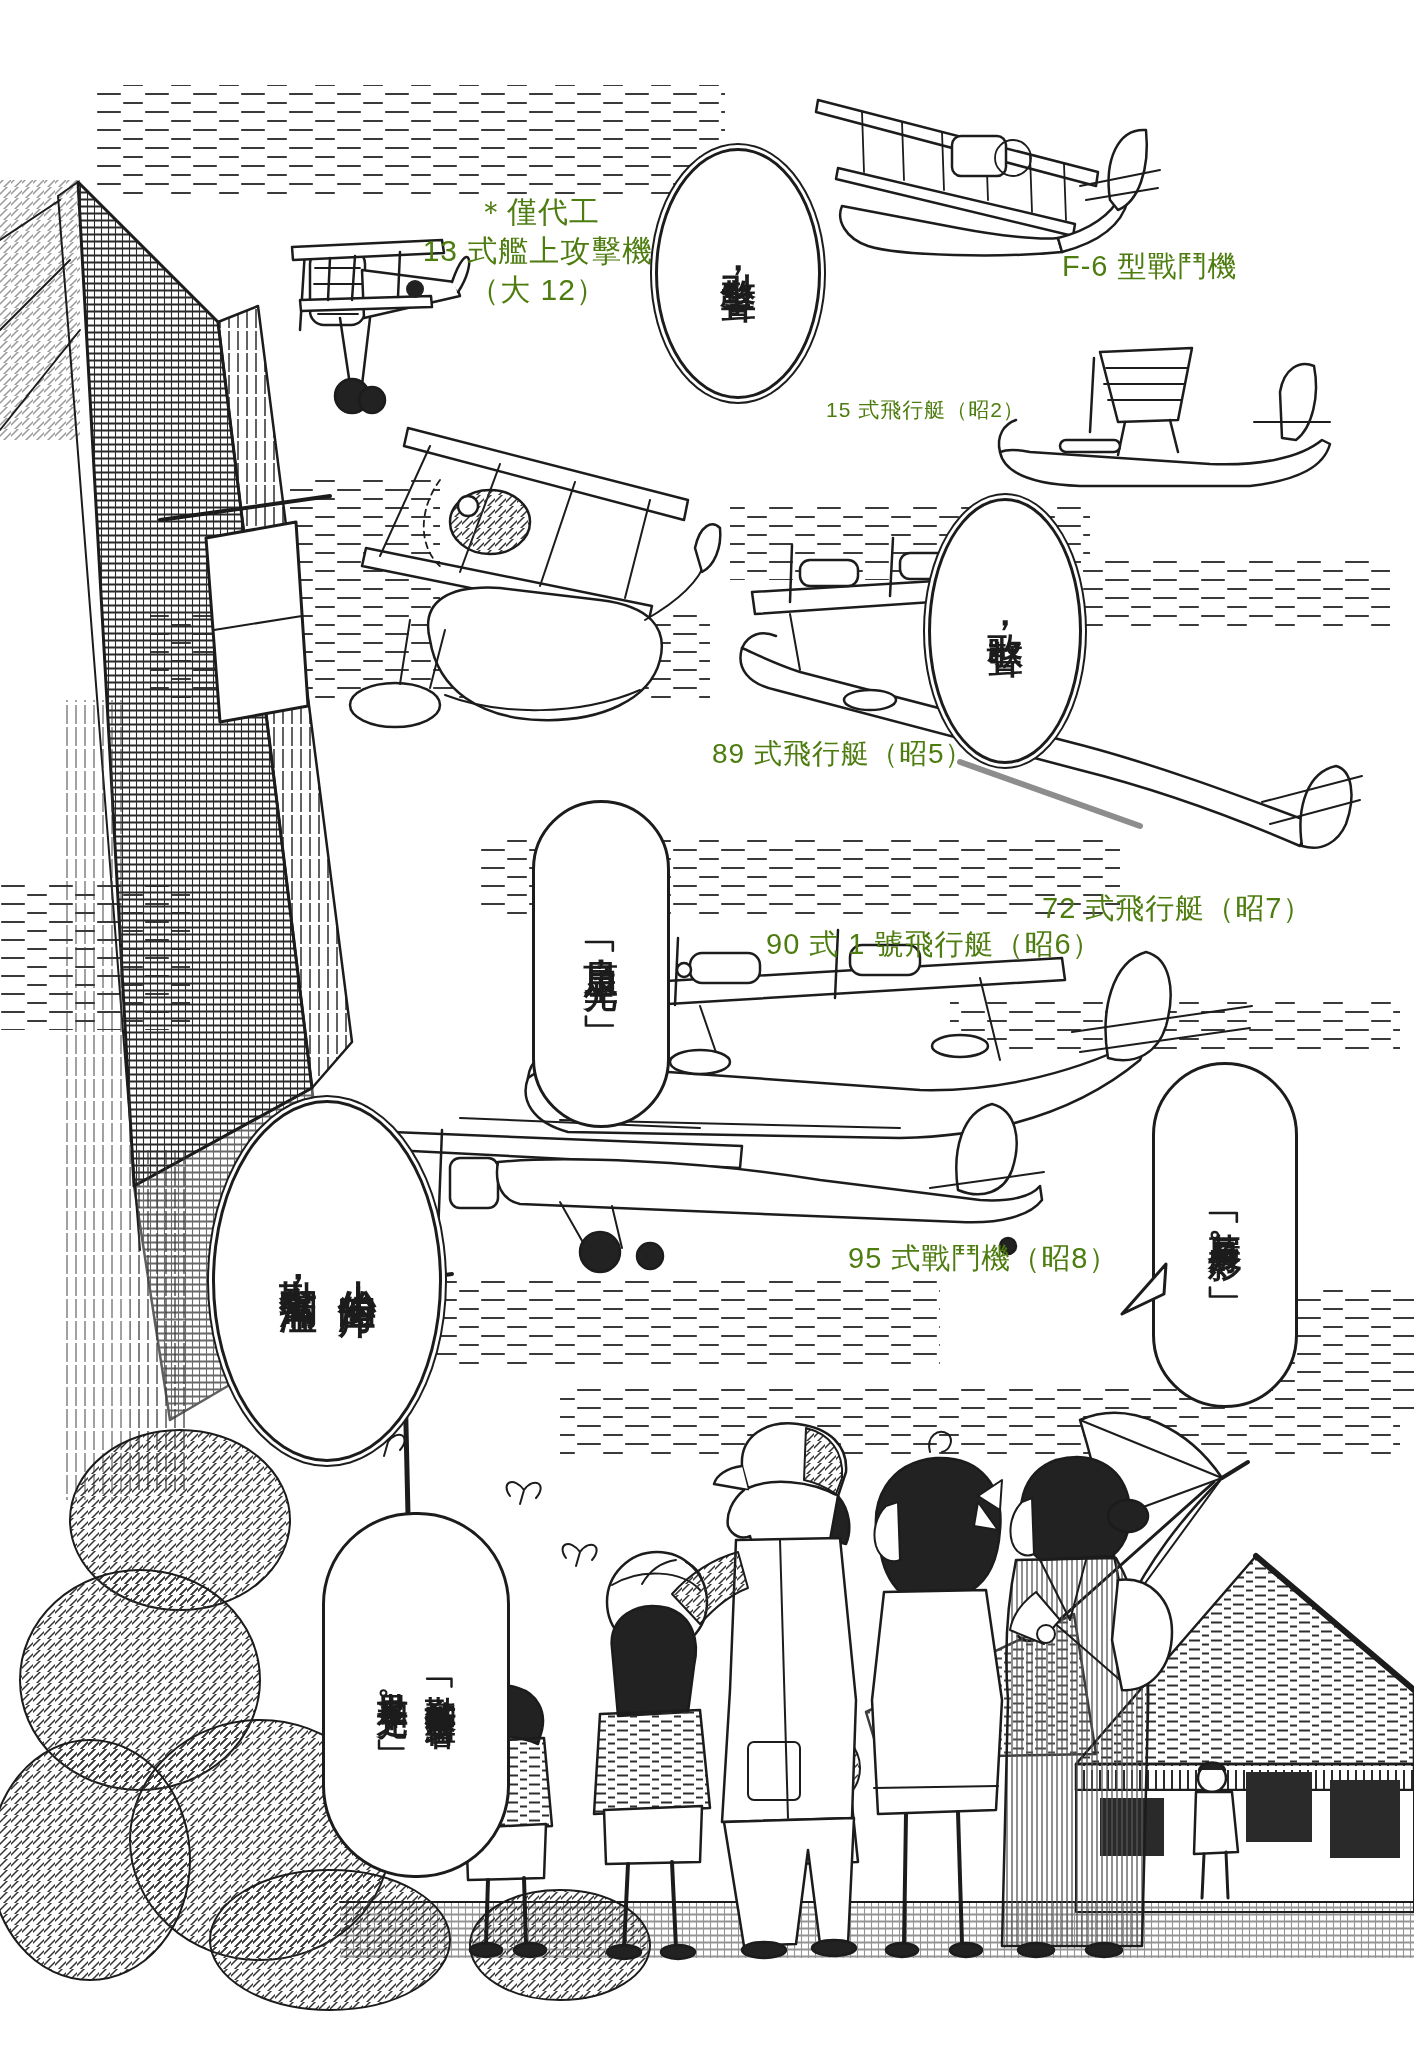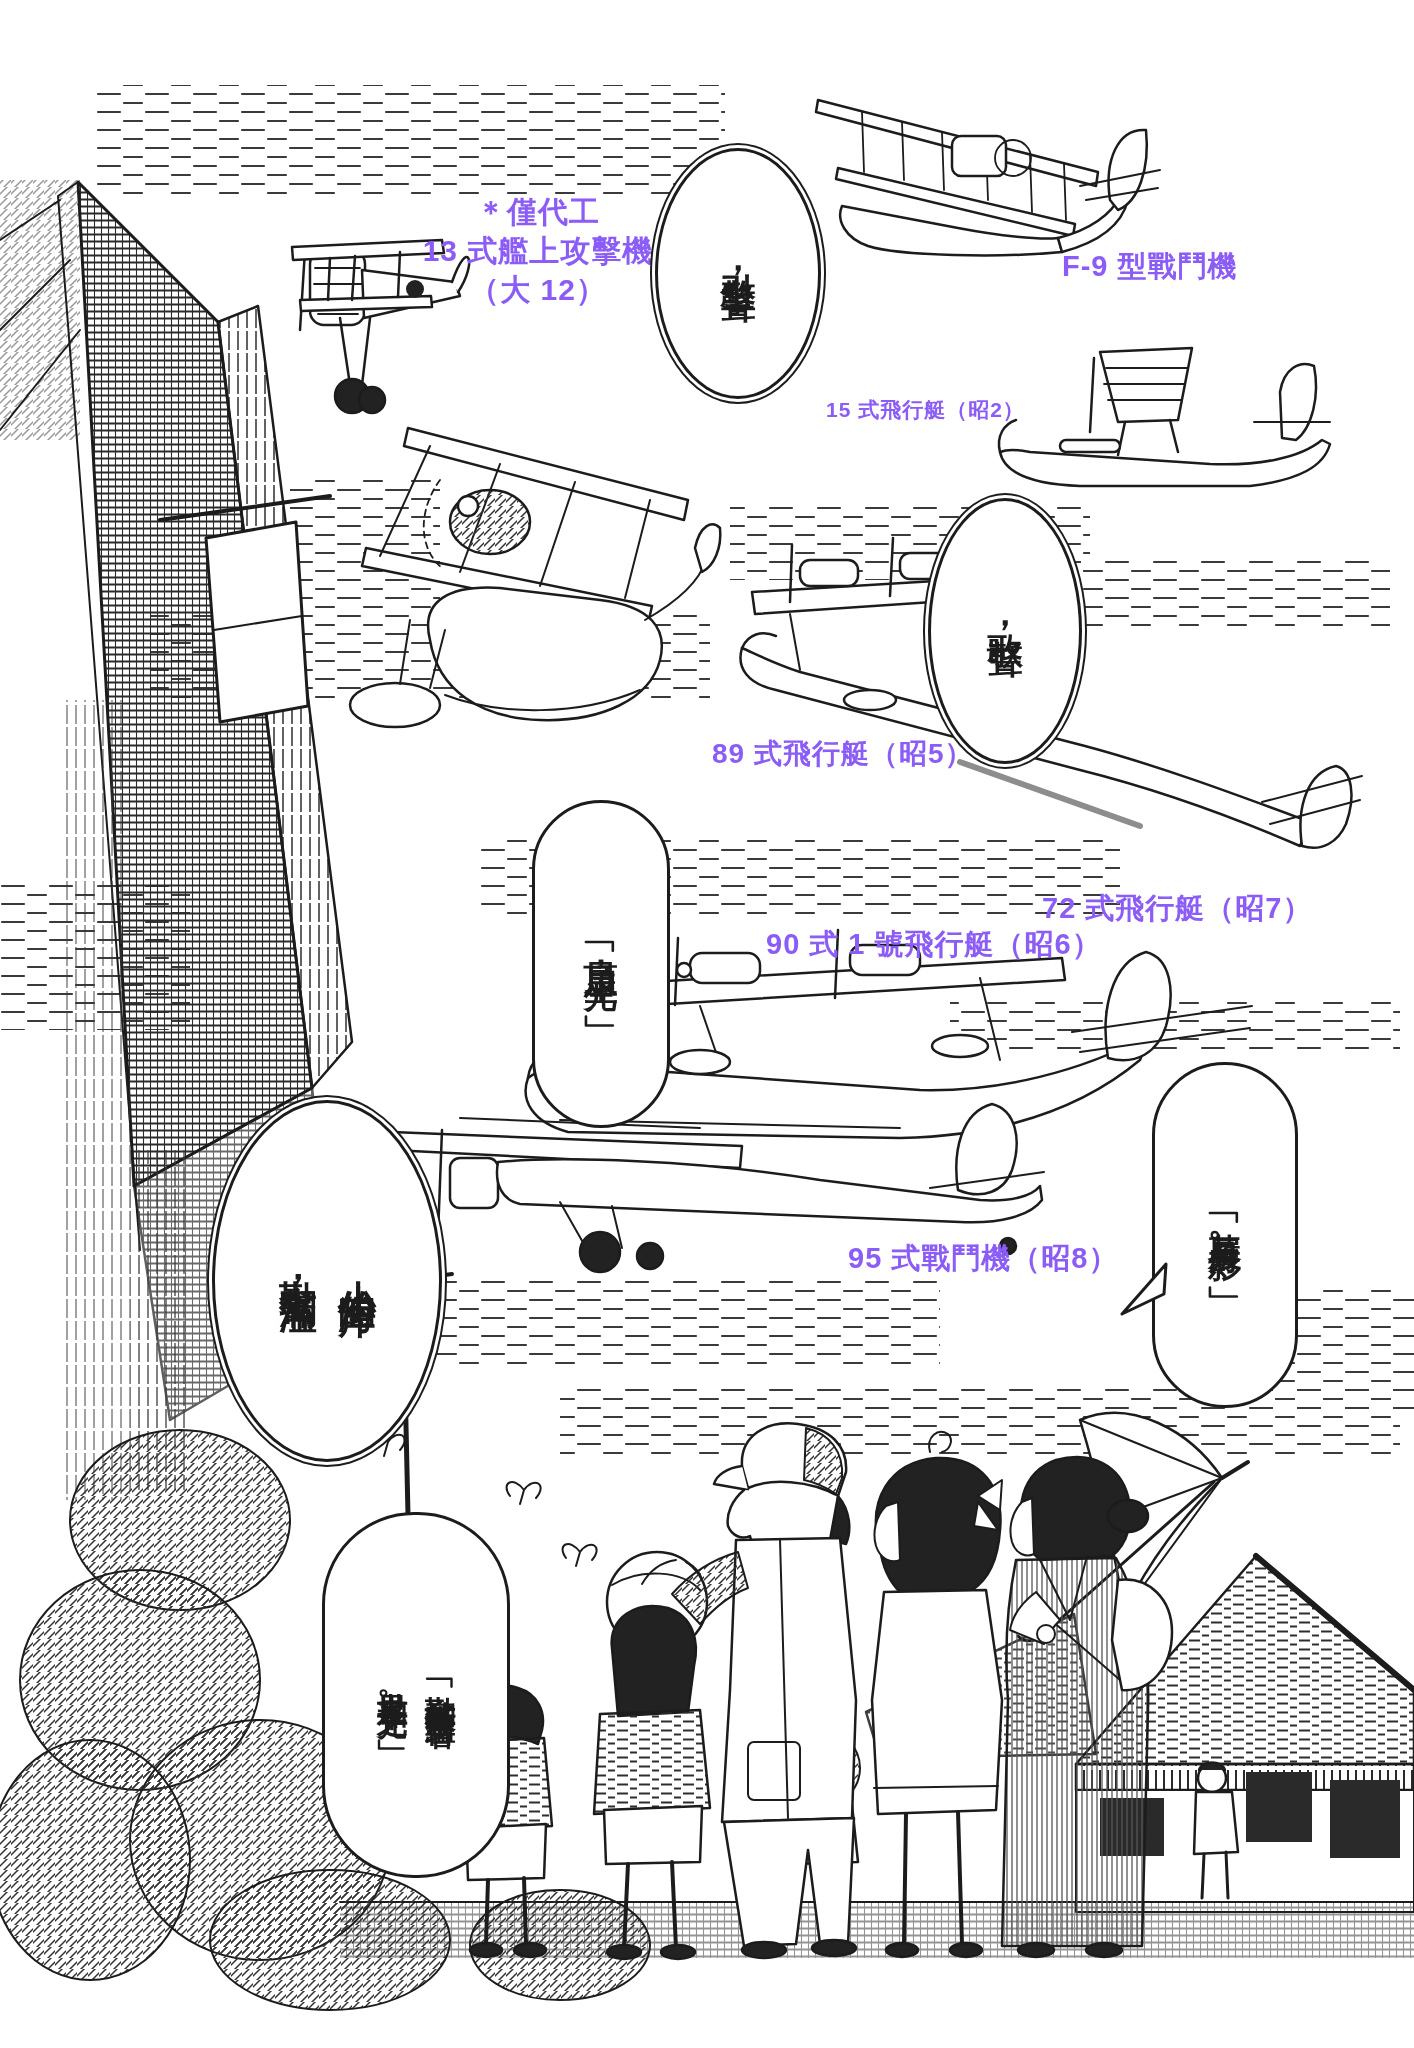--- a/index.html
+++ b/index.html
@@ -1,19 +1,19 @@
 <!DOCTYPE html>
 <html><head>
 <meta charset="utf-8">
 <style>
   html,body{margin:0;padding:0;background:#e8e8e8;}
   #page{position:relative;width:1414px;height:2048px;background:#ffffff;overflow:hidden;
         font-family:"Liberation Sans", sans-serif;color:#1c1c1c;}
   #art{position:absolute;inset:0;}
-  .label{position:absolute;color:#8b5cf6;font-weight:bold;letter-spacing:1px;line-height:1.3;}
+  .label{position:absolute;color:#4d7c0f;font-weight:normal;letter-spacing:1px;line-height:1.3;}
   .label.pre{white-space:pre-line;text-align:center;}
   .bubble{position:absolute;background:#fff;border:3px solid #1c1c1c;display:flex;
           align-items:center;justify-content:center;z-index:5;}
   .bubble.dbl{box-shadow:0 0 0 3px #fff, 0 0 0 5px #1c1c1c;}
   .vtext{writing-mode:vertical-rl;text-orientation:mixed;font-weight:bold;
          letter-spacing:5px;line-height:1.55;color:#1c1c1c;}
   .tail{position:absolute;z-index:6;}
 </style>
 </head>
 <body>
@@ -293,21 +293,21 @@
       <circle cx="1046" cy="1634" r="9" fill="#fff" stroke-width="2"></circle>
       <ellipse cx="1036" cy="1950" rx="18" ry="7" fill="#222"></ellipse>
       <ellipse cx="1104" cy="1950" rx="18" ry="7" fill="#222"></ellipse>
     </g>
   </g>
 </svg>
 
 <div class="label pre" style="left:418px;top:192px;width:240px;font-size:30px;">＊僅代工
 13 式艦上攻擊機
 （大 12）</div>
-<div class="label" style="left:1062px;top:248px;font-size:29px;">F-9 型戰鬥機</div>
+<div class="label" style="left:1062px;top:248px;font-size:29px;">F-6 型戰鬥機</div>
 <div class="label" style="left:826px;top:396px;font-size:21px;">15 式飛行艇（昭2）</div>
 <div class="label" style="left:712px;top:736px;font-size:28px;">89 式飛行艇（昭5）</div>
 <div class="label" style="left:1042px;top:890px;font-size:29px;">72 式飛行艇（昭7）</div>
 <div class="label" style="left:766px;top:926px;font-size:29px;">90 式 1 號飛行艇（昭6）</div>
 <div class="label" style="left:848px;top:1240px;font-size:29px;">95 式戰鬥機（昭8）</div>
 
 <div class="bubble dbl" style="left:655px;top:148px;width:160px;height:245px;border-radius:50%;">
   <div class="vtext" style="font-size:36px;">引擎聲，</div>
 </div>
 

